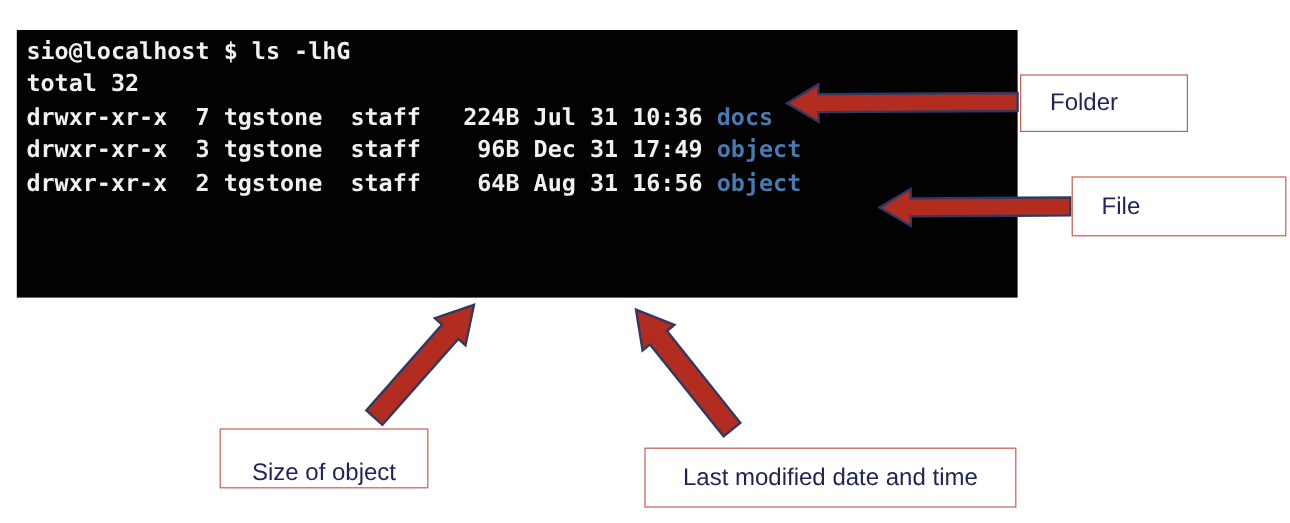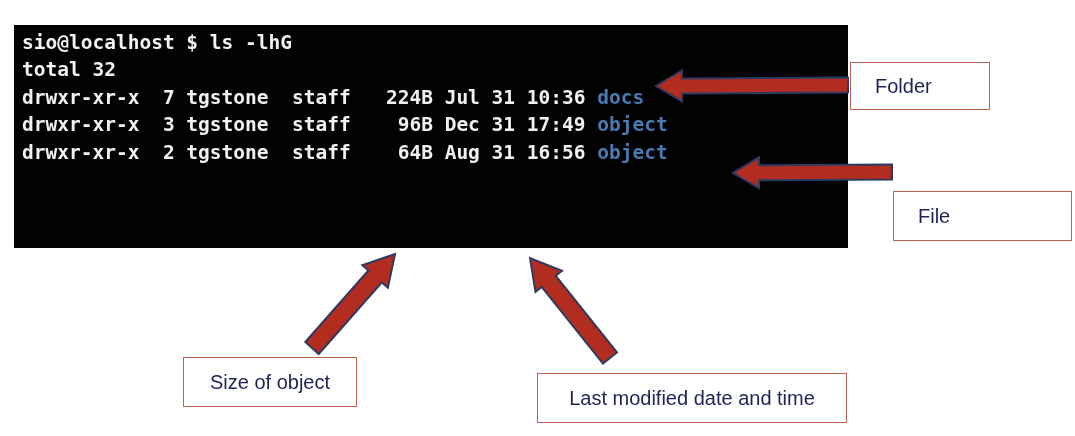--- a/index.html
+++ b/index.html
@@ -52,22 +52,22 @@
     border:1.5px solid var(--box-border);
     color:var(--box-text);
     font-size:20px;
     font-weight:500;
     display:flex;
     align-items:center;
   }
   .label-box.left-pad{padding-left:24px;}
   .label-box.centered{justify-content:center;text-align:center;}
   #box-folder{left:850px;top:62px;width:140px;height:48px;}
-  #box-file{left:893px;top:147px;width:179px;height:50px;margin-top:44px;}
-  #box-size{left:183px;top:357px;width:174px;height:50px;}
+  #box-file{left:893px;top:147px;width:179px;height:50px;}
+  #box-size{left:183px;top:357px;width:174px;height:50px;align-items:flex-end;}
   #box-modified{left:537px;top:373px;width:310px;height:50px;}
 </style>
 </head>
 <body>
 
 <div class="canvas">
 
   <div class="terminal">
     <div class="term-line">sio@localhost $ ls -lhG</div>
     <div class="term-line">total 32</div>

